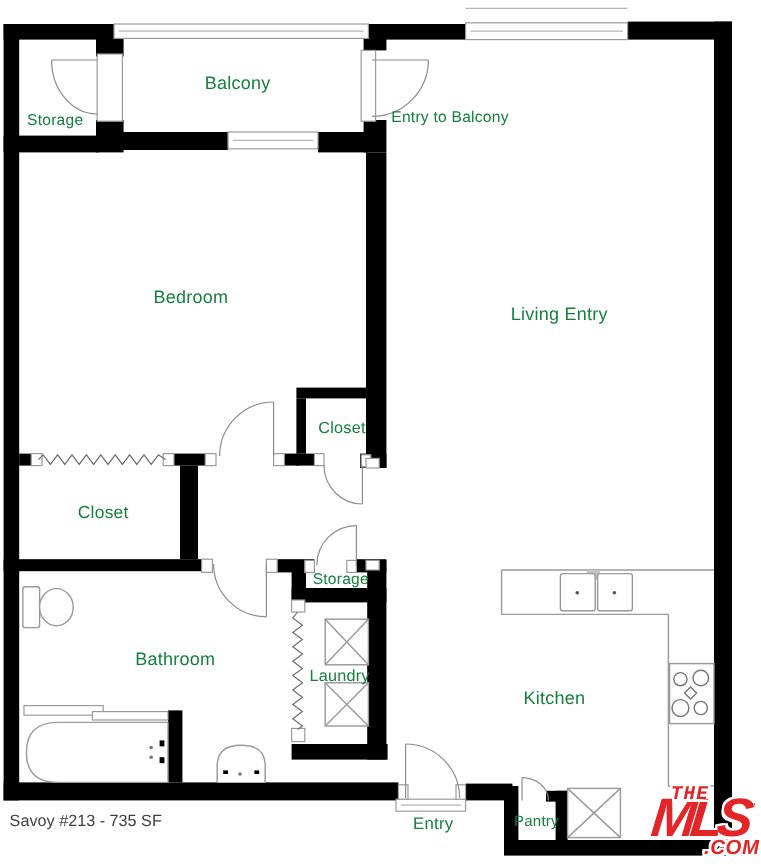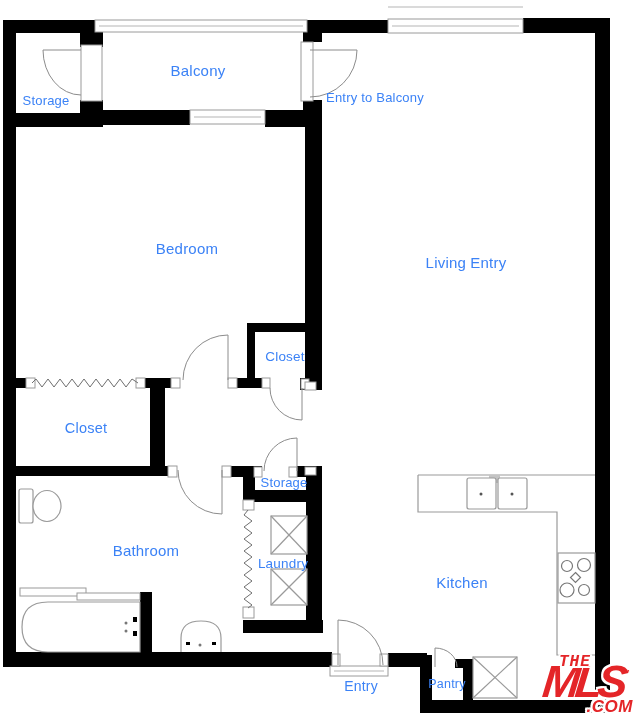--- a/index.html
+++ b/index.html
@@ -1,21 +1,21 @@
 <!DOCTYPE html>
 <html><head>
 <meta charset="utf-8">
 <style>
   html,body{margin:0;padding:0;background:#fff;}
   body{width:634px;height:720px;overflow:hidden;
        font-family:"Liberation Sans","DejaVu Sans",sans-serif;}
   .plan{position:relative;width:634px;height:720px;background:#fff;}
   .plan svg{position:absolute;left:0;top:0;}
   .lbl{position:absolute;transform:translate(-50%,-50%);
-       color:#3b82f6;white-space:nowrap;letter-spacing:0.2px;}
+       color:#15803d;white-space:nowrap;letter-spacing:0.2px;}
   .footer{position:absolute;left:8px;top:676px;font-size:13.5px;color:#3d3d3d;}
   
   .logo{position:absolute;left:542px;top:652px;width:92px;height:68px;
         color:#e42528;font-style:italic;font-weight:bold;}
   .logo span{position:absolute;
         text-shadow:-2px -2px 0 #fff,2px -2px 0 #fff,-2px 2px 0 #fff,2px 2px 0 #fff,
                     -2px 0 0 #fff,2px 0 0 #fff,0 -2px 0 #fff,0 2px 0 #fff;}
   .logo .the{left:17px;top:1px;font-size:16px;letter-spacing:1px;font-family:Liberation Mono, monospace;}
   .logo .mls{left:1px;top:7px;font-size:45px;line-height:1;letter-spacing:-5px;
              transform:skewX(-6deg);}
@@ -198,31 +198,32 @@
         <rect x="473" y="657" width="44" height="41"></rect>
         <line x1="473" y1="657" x2="517" y2="698"></line>
         <line x1="517" y1="657" x2="473" y2="698"></line>
       </g>
     </g>
   </svg>
 
   <div class="lbl" style="left:198px;top:70px;font-size:15px;">Balcony</div>
   <div class="lbl" style="left:46px;top:100px;font-size:13px;">Storage</div>
   <div class="lbl" style="left:375px;top:97px;font-size:13px;">Entry to Balcony</div>
-  <div class="lbl" style="left:159px;top:248px;font-size:15px;margin-left:28px;">Bedroom</div>
+  <div class="lbl" style="left:159px;top:248px;font-size:15px;">Bedroom</div>
   <div class="lbl" style="left:466px;top:262px;font-size:15px;">Living Entry</div>
   <div class="lbl" style="left:285px;top:356px;font-size:13.5px;">Closet</div>
   <div class="lbl" style="left:86px;top:428px;font-size:14.5px;">Closet</div>
   <div class="lbl" style="left:284px;top:482px;font-size:13px;">Storage</div>
   <div class="lbl" style="left:146px;top:550px;font-size:15px;">Bathroom</div>
   <div class="lbl" style="left:283px;top:563px;font-size:13.5px;text-align:right;">Laundry</div>
   <div class="lbl" style="left:462px;top:582px;font-size:15px;">Kitchen</div>
   <div class="lbl" style="left:361px;top:686px;font-size:14px;">Entry</div>
   <div class="lbl" style="left:447px;top:684px;font-size:12.5px;">Pantry</div>
 
+  <div class="footer">Savoy #213 - 735 SF</div>
 
   <div class="logo">
     <span class="mls">MLS</span>
     <span class="the">THE</span>
     <span class="tm">™</span>
     <span class="com">.COM</span>
   </div>
 
 </div>
 

